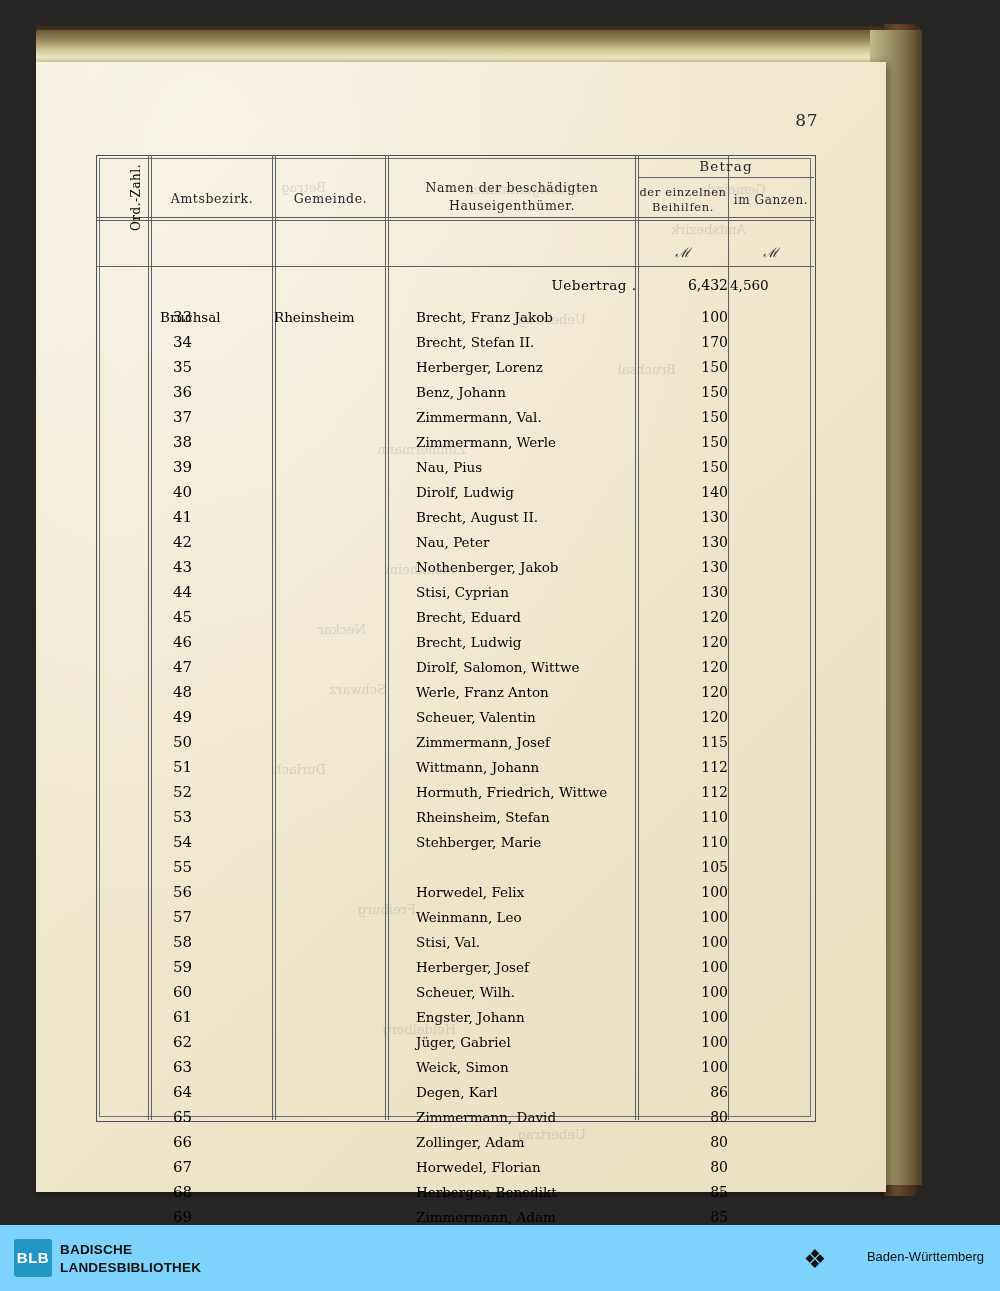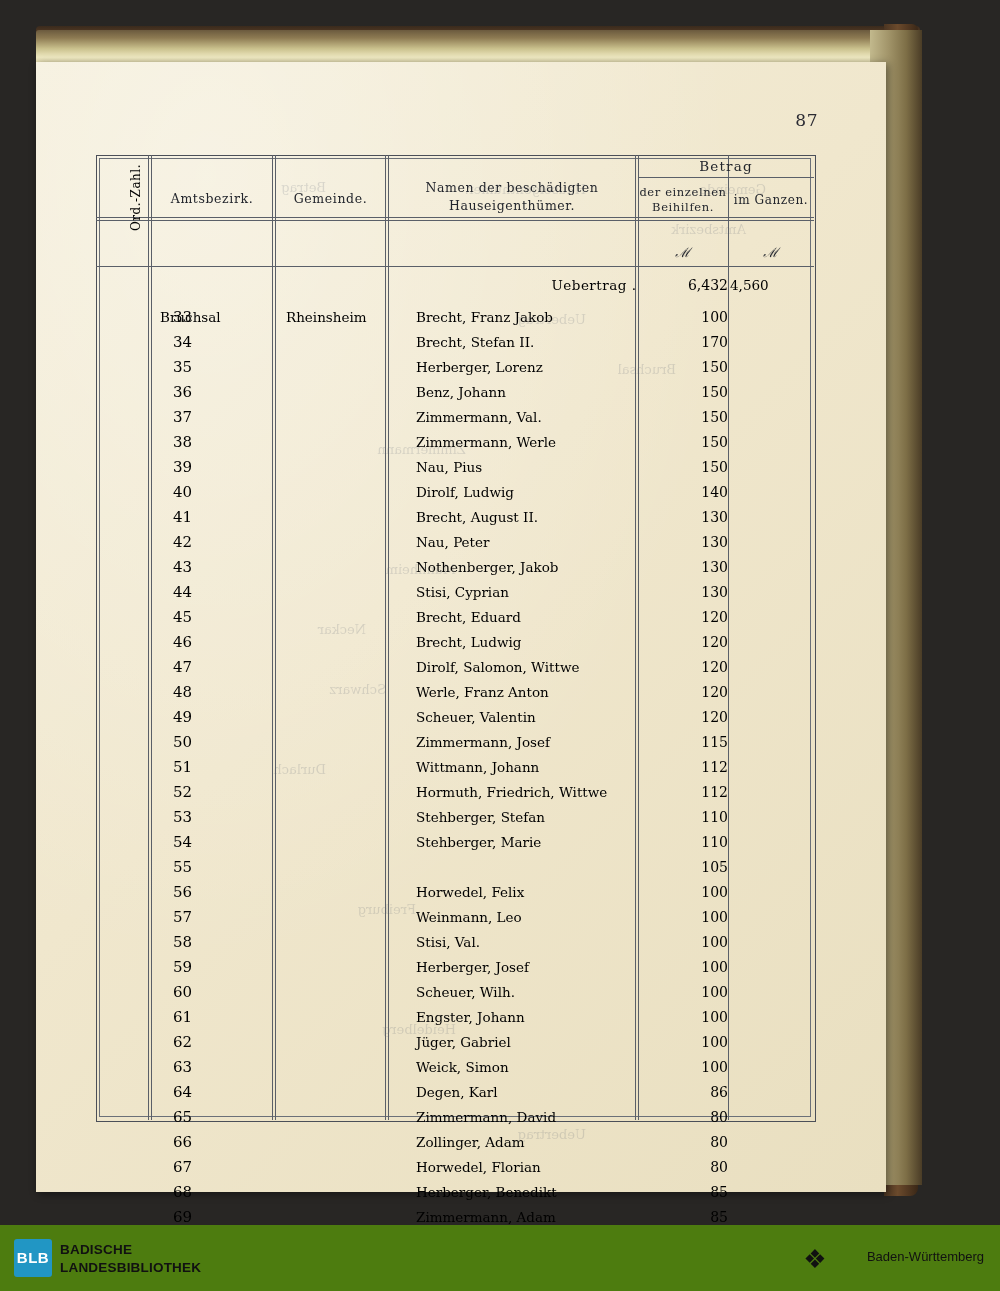--- a/index.html
+++ b/index.html
@@ -85,42 +85,42 @@
     white-space:nowrap;
     font-size:12px;letter-spacing:.5px;
   }
   
   .rows{position:absolute;left:0;top:88px;width:718px;}
   .row{
     position:relative;height:25px;
   }
   .c-nr{position:absolute;left:0;width:52px;text-align:right;font-size:15px;line-height:25px;margin-left:44px;}
   .c-amt{position:absolute;left:56px;width:118px;text-align:left;padding-left:8px;font-size:13.5px;line-height:25px;}
-  .c-gem{position:absolute;left:178px;width:110px;text-align:left;padding-left:12px;font-size:13.5px;line-height:25px;}
+  .c-gem{position:absolute;left:178px;width:110px;text-align:left;padding-left:0;font-size:13.5px;line-height:25px;}
   .c-name{position:absolute;left:292px;width:250px;text-align:left;padding-left:28px;font-size:13.5px;line-height:25px;white-space:nowrap;}
   .c-einz{position:absolute;left:542px;width:90px;text-align:right;padding-right:18px;font-size:14px;line-height:25px;}
   .c-ganz{position:absolute;left:634px;width:84px;text-align:left;padding-right:14px;font-size:13.5px;line-height:25px;}
   .c-uebertrag{
     position:absolute;left:292px;width:250px;text-align:right;padding-right:14px;
     font-size:13.5px;line-height:25px;letter-spacing:.5px;
   }
   .dotlead{letter-spacing:2px;}
   
   .ghost{
     position:absolute;left:0;top:0;width:850px;height:1130px;
     opacity:.14;pointer-events:none;
     transform:scaleX(-1);
     color:#2d3a55;
     font-size:13px;
   }
   .ghost div{position:absolute;white-space:nowrap;}
   
   .botbar{
     position:absolute;left:0;top:1225px;width:1000px;height:66px;
-    background:#4d7c0f;
+    background:#7dd3fc;
   }
   .blb-logo{
     position:absolute;left:14px;top:14px;width:38px;height:38px;
     background:#2196c4;border-radius:3px;
     color:#fff;font-family:"Liberation Sans",sans-serif;font-weight:bold;
     font-size:15px;text-align:center;line-height:38px;letter-spacing:.5px;
   }
   .blb-text{
     position:absolute;left:60px;top:16px;
     font-family:"Liberation Sans",sans-serif;font-weight:bold;
@@ -378,21 +378,21 @@
               <div class="c-amt"></div>
               <div class="c-gem"></div>
               <div class="c-name">Hormuth, Friedrich, Wittwe</div>
               <div class="c-einz">112</div>
               <div class="c-ganz"></div>
             </div>
             <div class="row">
               <div class="c-nr">53</div>
               <div class="c-amt"></div>
               <div class="c-gem"></div>
-              <div class="c-name">Stehberger, Stefan</div>
+              <div class="c-name">Rheinsheim, Stefan</div>
               <div class="c-einz">110</div>
               <div class="c-ganz"></div>
             </div>
             <div class="row">
               <div class="c-nr">54</div>
               <div class="c-amt"></div>
               <div class="c-gem"></div>
               <div class="c-name">Stehberger, Marie</div>
               <div class="c-einz">110</div>
               <div class="c-ganz"></div>

